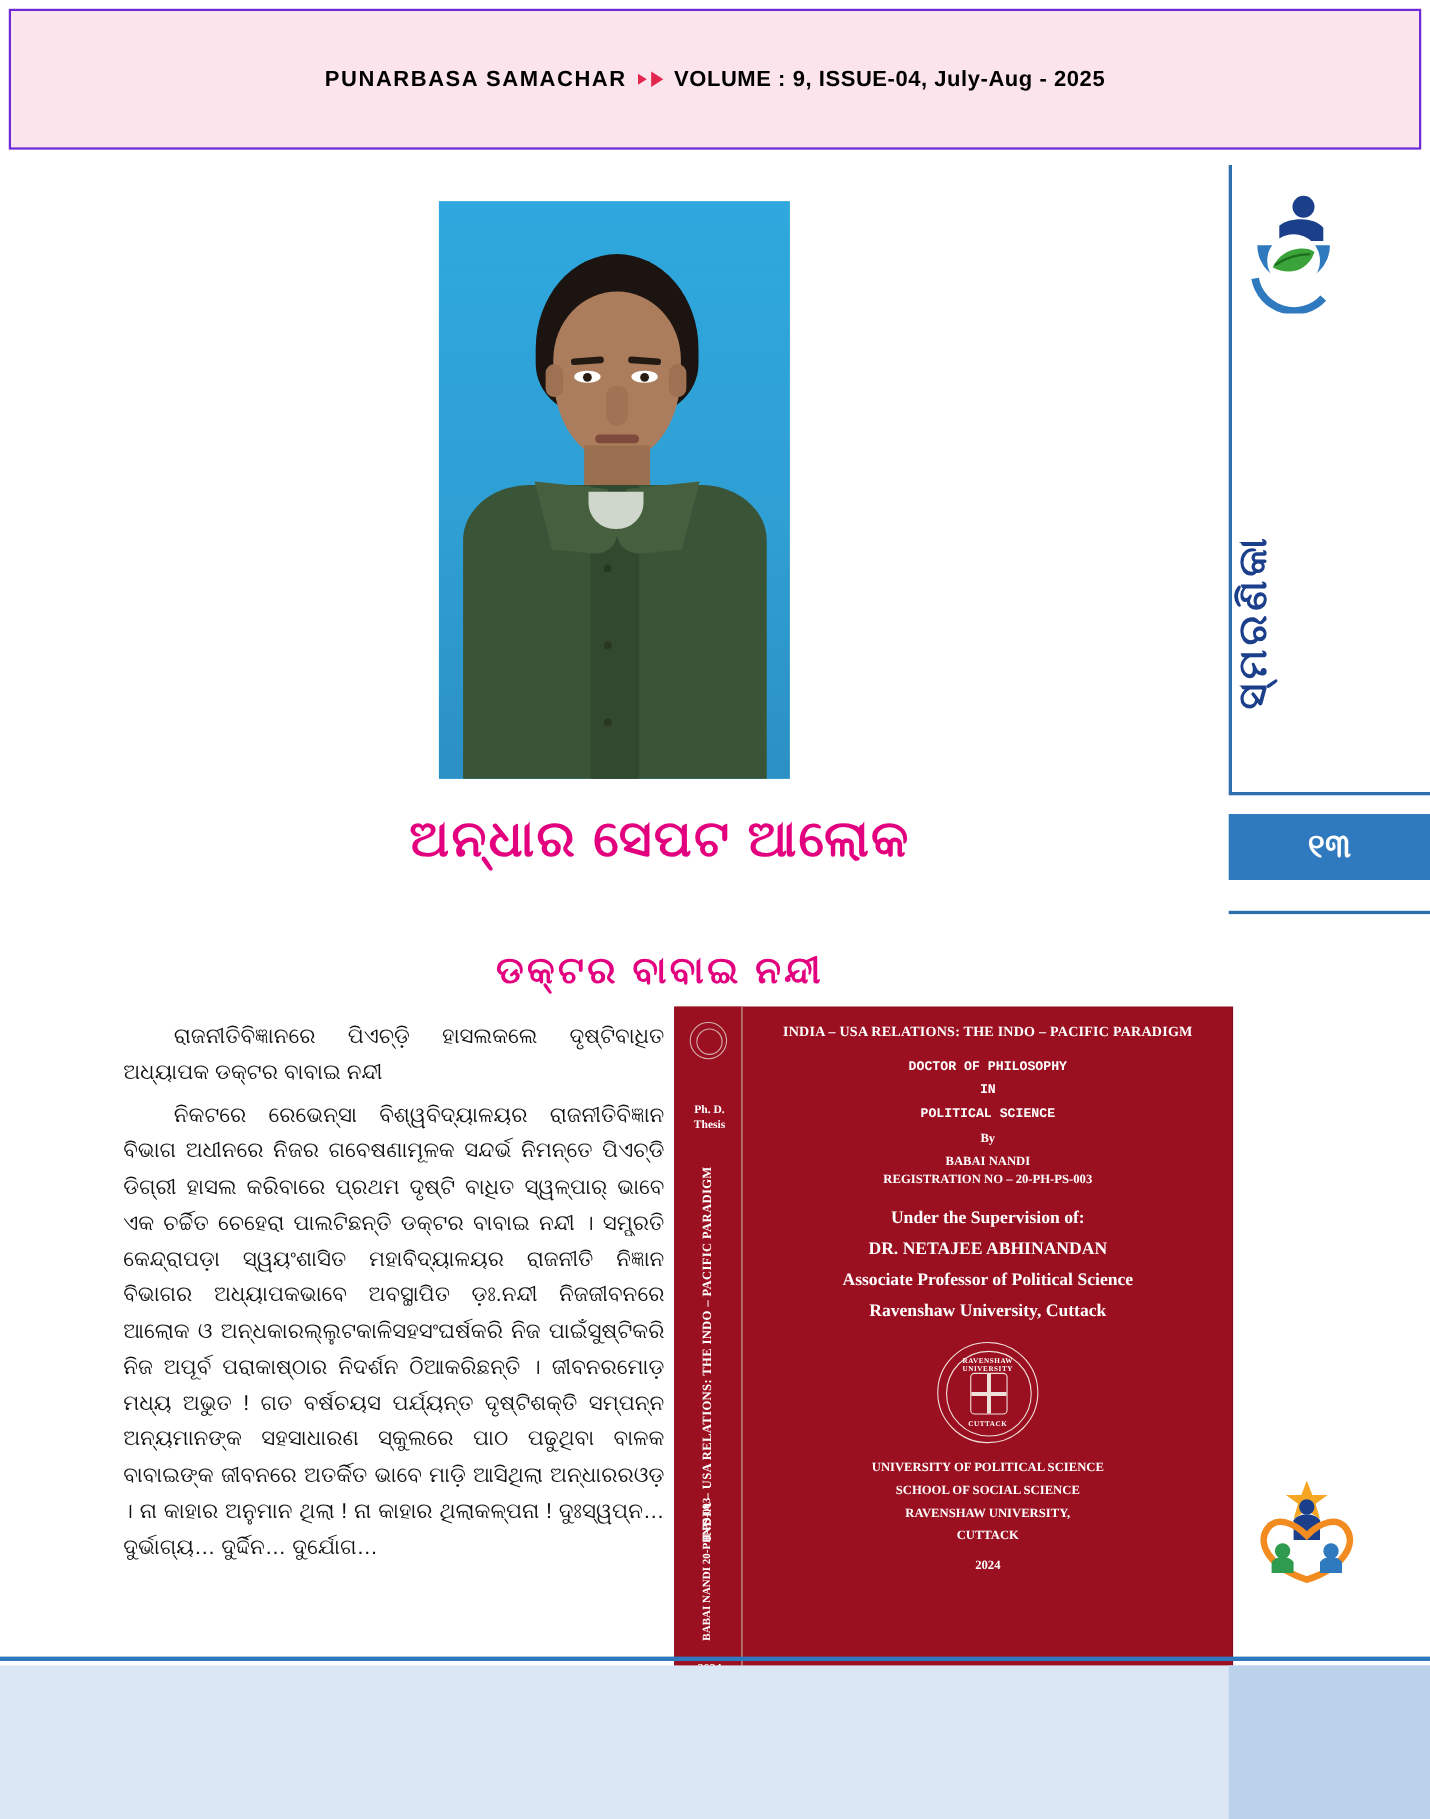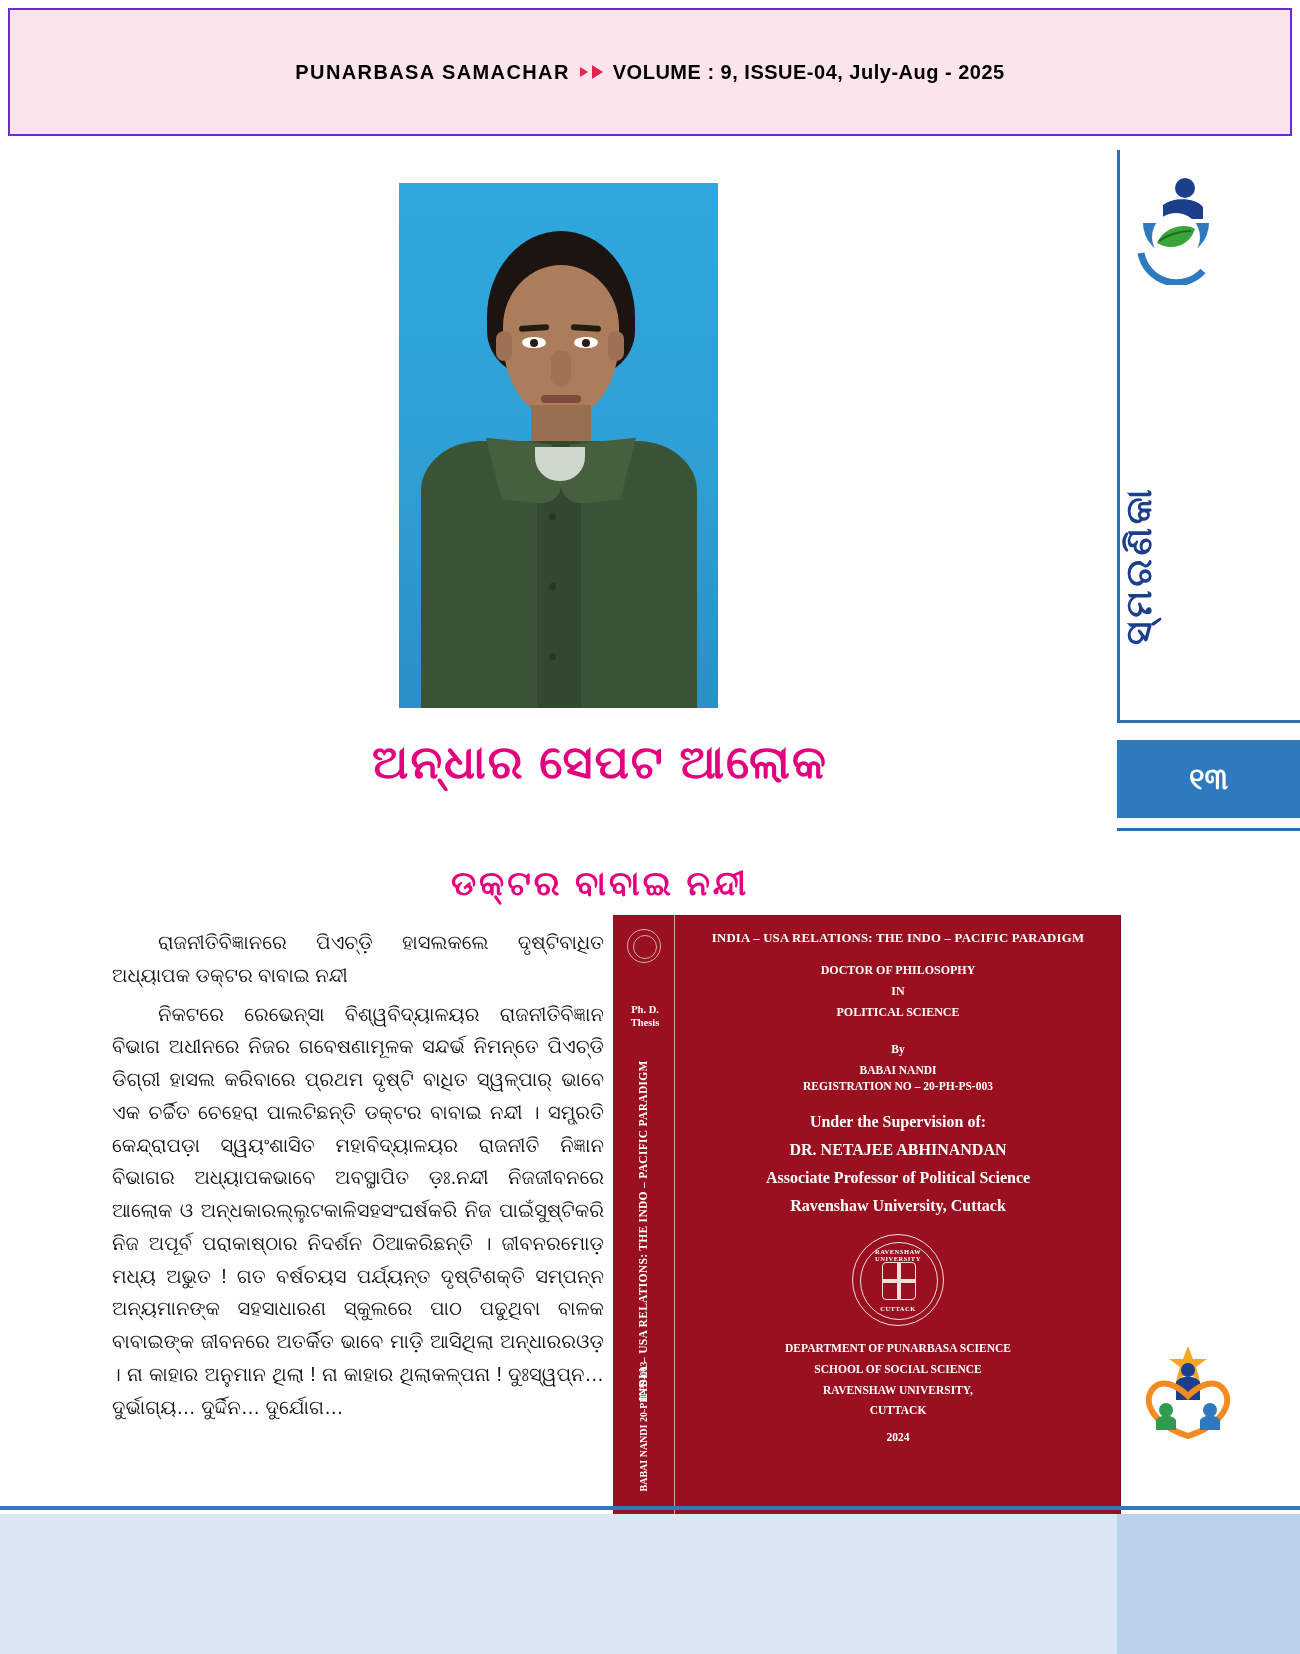--- a/index.html
+++ b/index.html
@@ -79,21 +79,21 @@
     font-weight: bold;
     font-size: 36px;
     writing-mode: vertical-rl;
     transform: rotate(180deg);
     letter-spacing: 4px;
     height: 250px;
   }
   .page-badge {
     position: absolute;
     left: 1117px; top: 740px;
-    width: 183px; height: 78px;
+    width: 183px; height: 60px;
     background: #2f79be;
     color: #fff;
     display: flex;
     align-items: center;
     justify-content: center;
     font-size: 30px;
     font-weight: bold;
   }
   .rail-logo-bottom {
     position: absolute;
@@ -362,21 +362,22 @@
     font-size: 11.5px;
     font-style: italic;
     font-weight: bold;
     line-height: 1.5;
     margin-bottom: 14px;
   }
   .t-deg {
     font-size: 12px;
     font-weight: bold;
     line-height: 1.75;
-    margin-bottom: 16px;
+    margin-bottom: 2px;
+    font-family: Liberation Mono, monospace;
   }
   .t-by { font-size: 11.5px; font-weight: bold; line-height: 1.8; }
   .t-reg { font-size: 11.5px; font-weight: bold; margin-bottom: 16px; }
   .t-sup { font-size: 16px; font-weight: bold; line-height: 1.75; }
   .t-seal {
     margin: 14px auto 12px auto;
     width: 92px; height: 92px;
     border: 1.5px solid #f0e0da;
     border-radius: 50%;
     position: relative;
@@ -535,21 +536,21 @@
     <div class="t-sup">DR. NETAJEE ABHINANDAN</div>
     <div class="t-sup">Associate Professor of Political Science</div>
     <div class="t-sup">Ravenshaw University, Cuttack</div>
 
     <div class="t-seal">
       <div class="t-seal-top">RAVENSHAW UNIVERSITY</div>
       <div class="t-seal-emblem"></div>
       <div class="t-seal-bot">CUTTACK</div>
     </div>
 
-    <div class="t-dept">DEPARTMENT OF PUNARBASA SCIENCE</div>
+    <div class="t-dept">UNIVERSITY OF POLITICAL SCIENCE</div>
     <div class="t-dept">SCHOOL OF SOCIAL SCIENCE</div>
     <div class="t-dept">RAVENSHAW UNIVERSITY,</div>
     <div class="t-dept">CUTTACK</div>
     <div class="t-year">2024</div>
   </div>
 </div>
 
 <div class="bottom-rule"></div>
 <div class="bottom-band"></div>
 <div class="bottom-band-dark"></div>

